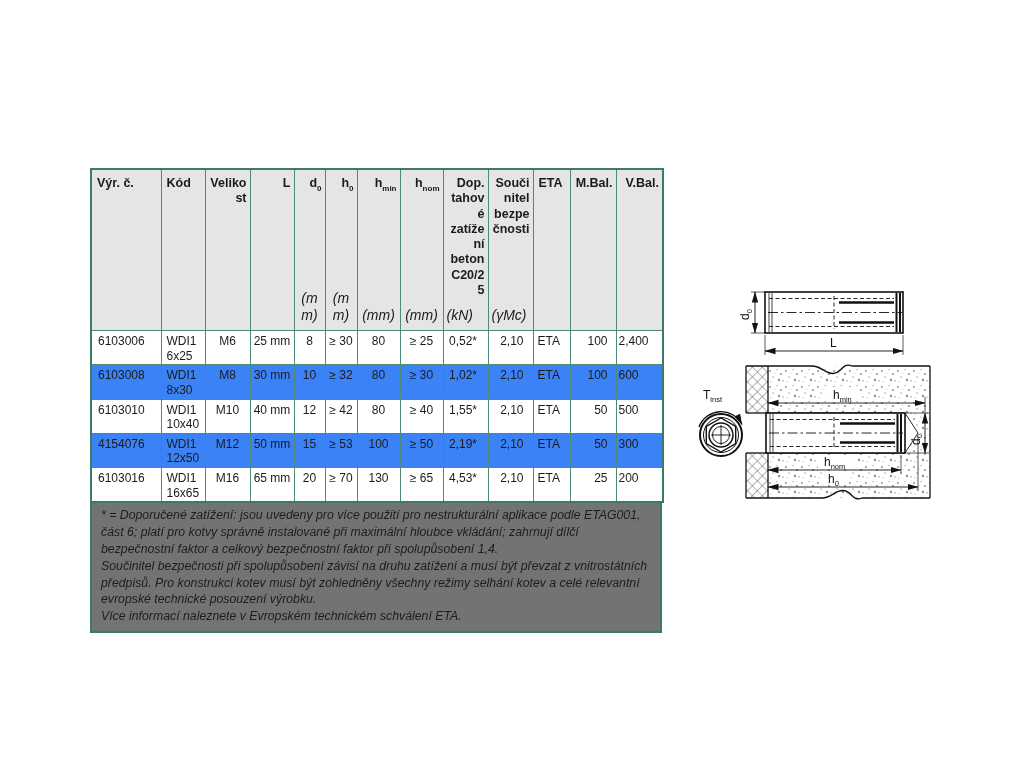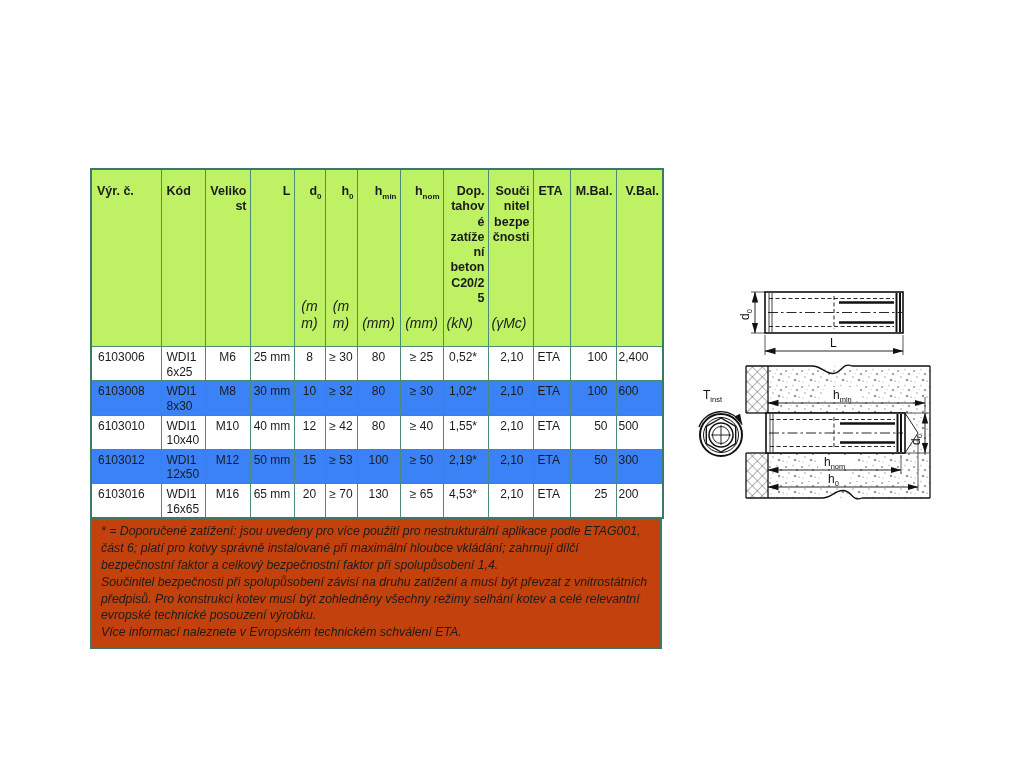--- a/index.html
+++ b/index.html
@@ -12,21 +12,21 @@
   table.spec{
     border-collapse:collapse;table-layout:fixed;width:572px;
     border:2px solid #3c7a68;
   }
   table.spec th, table.spec td{
     border:1px solid #4d8b79;
     font-size:12px;line-height:1.22;
     box-sizing:border-box;
   }
   table.spec th{
-    background:#bef264;height:152px;padding:14px 3px;
+    background:#e5e5e5;height:152px;padding:6px 3px;
     font-weight:bold;font-size:12.5px;vertical-align:top;
     overflow-wrap:anywhere;word-break:break-word;
   }
   .hwrap{display:flex;flex-direction:column;justify-content:space-between;height:148px;}
   .ht{text-align:right;}
   th:nth-child(1) .ht, th:nth-child(2) .ht, th:nth-child(11) .ht{text-align:left;padding-left:2px;}
   .ht sub{font-size:8px;font-weight:bold;}
   .hu{font-size:14px;font-weight:normal;text-align:center;min-height:10px;font-style:italic;}
   th:nth-child(9) .hu, th:nth-child(10) .hu{text-align:left;padding-right:2px;}
   table.spec td{
@@ -37,21 +37,21 @@
   tbody td:nth-child(1){text-align:left;padding-left:6px;}
   tbody td:nth-child(2){text-align:left;padding-left:5px;}
   tbody td:nth-child(9){padding-right:7px;}
   tbody td:nth-child(10){text-align:right;padding-right:9px;margin-top:17px;}
   tbody td:nth-child(11){text-align:left;padding-left:4px;}
   tbody td:nth-child(12){text-align:right;padding-right:8px;}
   tbody td:nth-child(13){text-align:left;padding-right:18px;}
   
   .note{
     box-sizing:border-box;width:572px;margin-top:0;
-    border:2px solid #3c7a68;border-top:none;background:#c2410c;
+    border:2px solid #3c7a68;border-top:none;background:#737373;
     padding:4px 9px 6px 9px;
     font-style:italic;font-size:12.3px;line-height:1.37;color:#1d1d1d;
   }
   .note p{margin:0;}
   
   .drawing{position:absolute;left:685px;top:285px;width:280px;height:228px;}
   .dim-label{font-size:12px;fill:#111;font-family:"Liberation Sans",sans-serif;}
   .dim-sub{font-size:7.5px;}
 </style>
 </head>
@@ -196,21 +196,21 @@
           <td>≥ 42</td>
           <td>80</td>
           <td>≥ 40</td>
           <td>1,55*</td>
           <td>2,10</td>
           <td>ETA</td>
           <td>50</td>
           <td>500</td>
       </tr>
       <tr class="alt">
-        <td>6103012</td>
+        <td>4154076</td>
           <td>WDI1 12x50</td>
           <td>M12</td>
           <td>50 mm</td>
           <td>15</td>
           <td>≥ 53</td>
           <td>100</td>
           <td>≥ 50</td>
           <td>2,19*</td>
           <td>2,10</td>
           <td>ETA</td>

